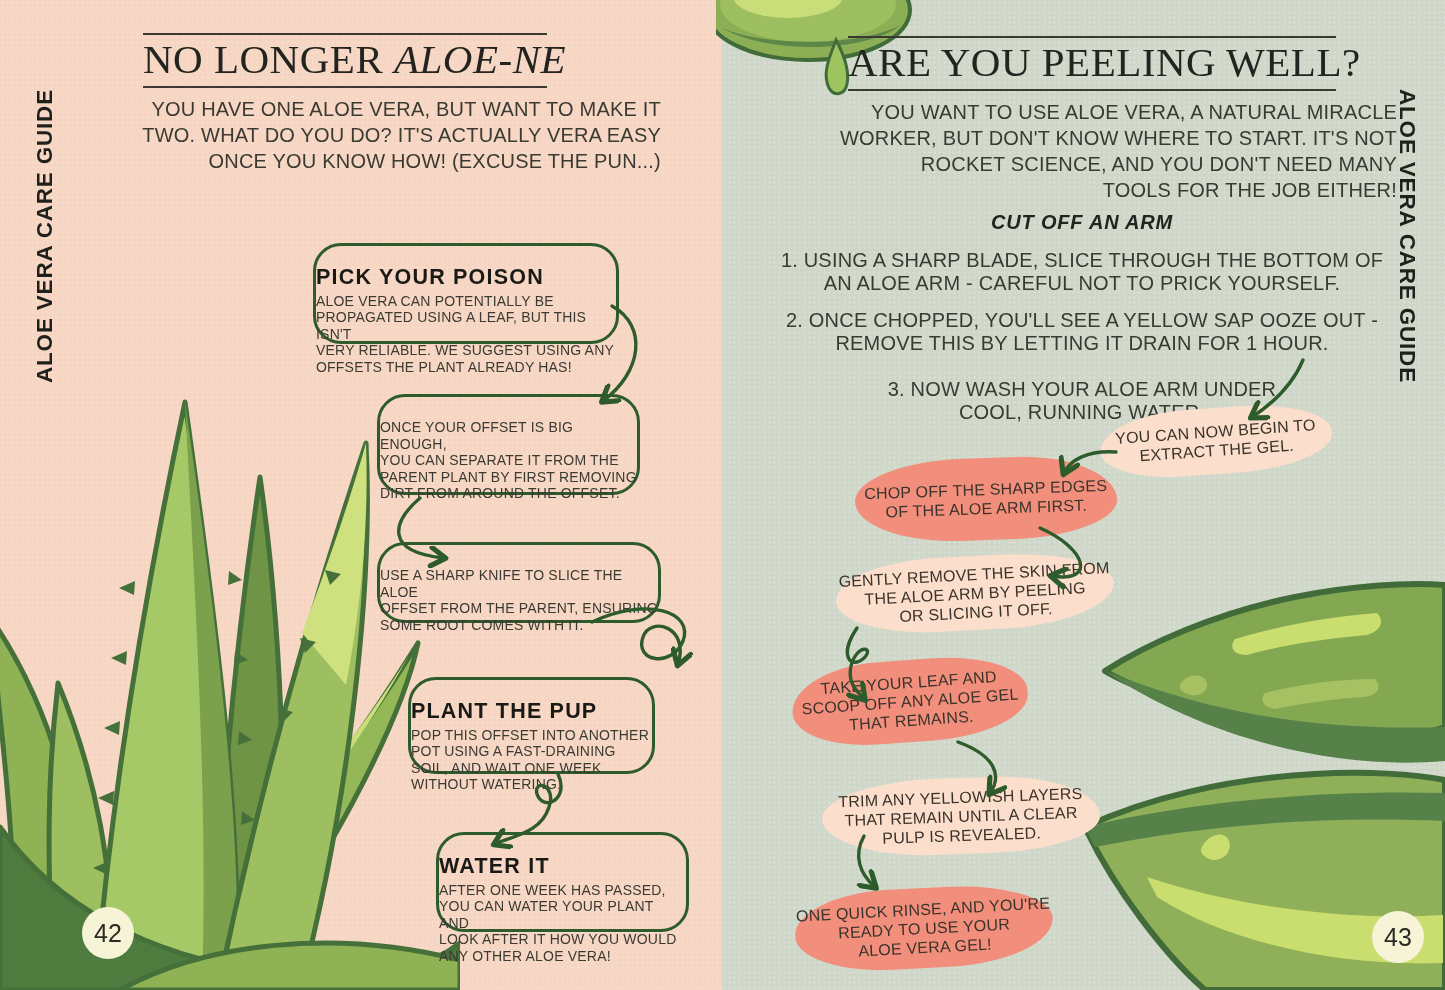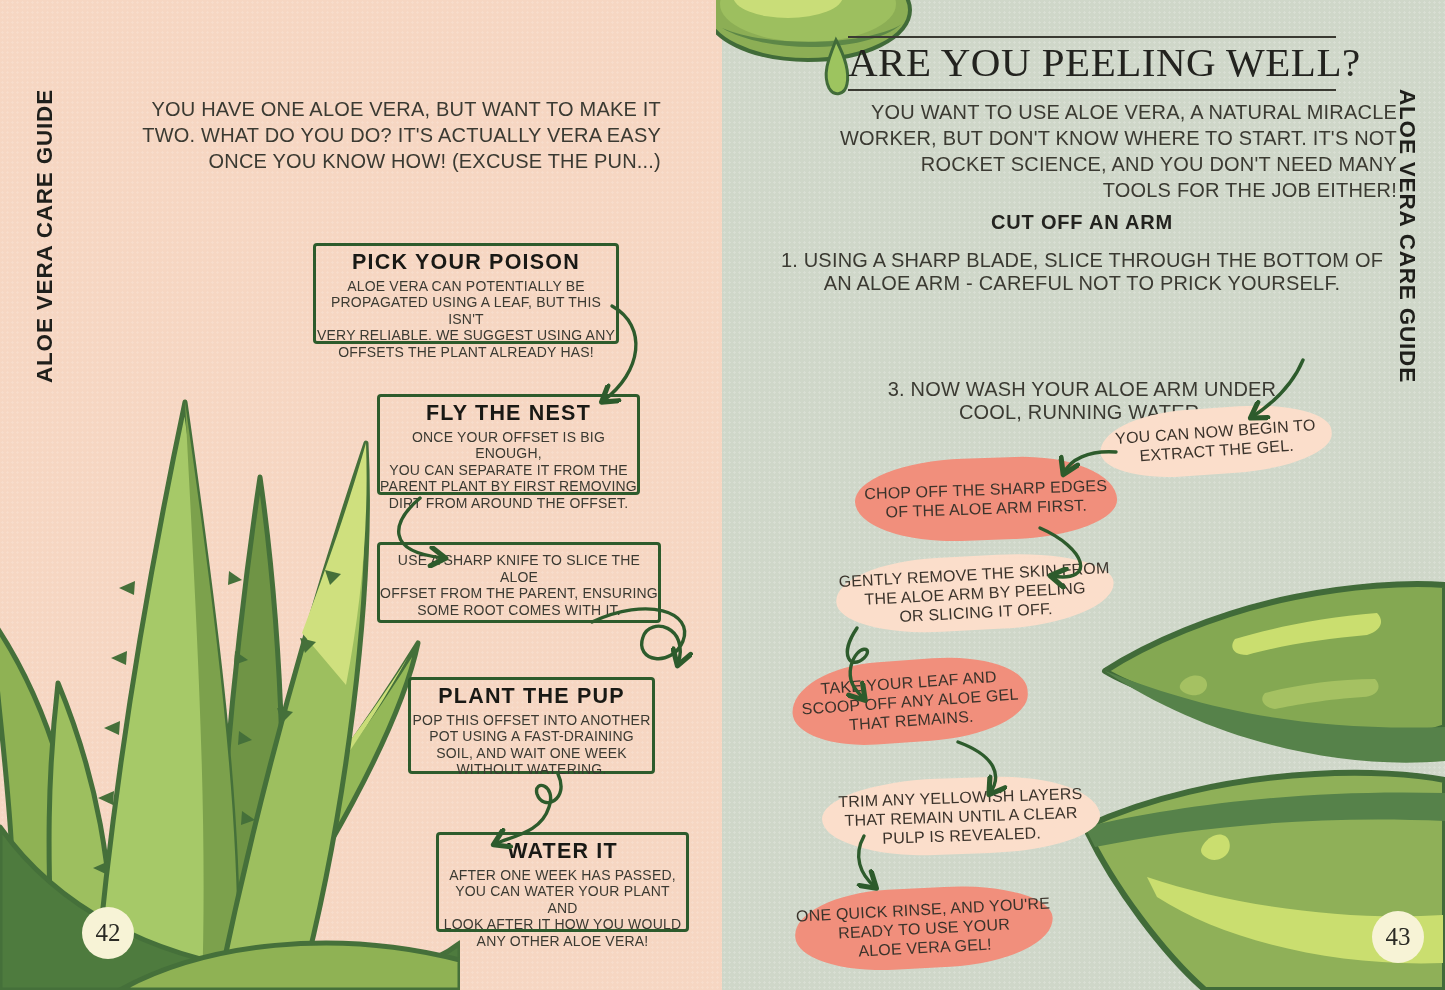--- a/index.html
+++ b/index.html
@@ -33,41 +33,41 @@
   }
   .title-block .t{font-size:41px;line-height:1.05;letter-spacing:.5px;white-space:nowrap;}
   .title-block em{font-style:italic;}
 
   .intro{position:absolute;text-align:right;color:#3b3a32;font-size:20px;line-height:26px;letter-spacing:.2px;}
   .subhead{position:absolute;text-align:center;color:#23231f;font-weight:800;font-size:20px;letter-spacing:.8px;}
   .numstep{position:absolute;text-align:center;color:#3b3a32;font-size:20px;line-height:23px;letter-spacing:.2px;width:640px;}
 
   
   .flow-box{
-    position:absolute;border:3px solid #2d5b2c;border-radius:4px;
-    text-align:center;box-sizing:border-box;padding-top:4px;
+    position:absolute;border:3px solid #2d5b2c;border-radius:28px;
+    box-sizing:border-box;padding-top:19px;
   }
   .flow-box .bx-title{font-weight:800;font-size:21.5px;letter-spacing:1.2px;color:#191915;line-height:1.15;}
   .flow-box .bx-body{font-size:14px;line-height:16.5px;color:#3b3a32;letter-spacing:.2px;margin-top:3px;}
 
   
   .blob{
     position:absolute;display:flex;align-items:center;justify-content:center;
     text-align:center;color:#3b332b;font-size:16px;line-height:19px;letter-spacing:.2px;
   }
   .blob.cream{background:#fbdecb;}
   .blob.salmon{background:#f18f7c;}
   .blob.r1{border-radius:49% 51% 55% 45% / 72% 60% 64% 58%;transform:rotate(-4deg);}
   .blob.r2{border-radius:52% 48% 50% 50% / 60% 70% 55% 65%;transform:rotate(-2deg);}
   .blob.r3{border-radius:47% 53% 52% 48% / 66% 58% 70% 60%;transform:rotate(-3deg);}
 
   .page-circle{
     position:absolute;width:52px;height:52px;border-radius:50%;background:#f7f3d6;
     display:flex;align-items:center;justify-content:center;
-    font-family:Liberation Serif, serif;font-size:25px;color:#2a2a24;
+    font-family:Liberation Sans, sans-serif;font-size:25px;color:#2a2a24;
   }
 
   .overlay{position:absolute;left:0;top:0;pointer-events:none;}
   .illus{position:absolute;}
 </style>
 </head>
 <body>
 
 <div class="spread">
 
@@ -100,29 +100,31 @@
         <path d="M330 200 l-5 -15 l16 4 z"></path>
           <path d="M305 268 l-5 -15 l16 4 z"></path>
         <path d="M282 338 l-5 -15 l16 4 z"></path>
       </g>
     </svg>
 
     <div class="v-label left" style="left:10px;top:86px;">
       <span>ALOE VERA CARE GUIDE</span>
     </div>
 
+    <div class="title-block" style="left:143px;top:33px;width:404px;">
+      <div class="t"><span>NO LONGER </span><em>ALOE-NE</em></div>
+    </div>
 
     <div class="intro" style="left:61px;top:96px;width:600px;">YOU HAVE ONE ALOE VERA, BUT WANT TO MAKE IT<br>TWO. WHAT DO YOU DO? IT'S ACTUALLY VERA EASY<br>ONCE YOU KNOW HOW! (EXCUSE THE PUN...)</div>
 
     <div class="flow-box" style="left:313px;top:243px;width:306px;height:101px;">
       <div class="bx-title">PICK YOUR POISON</div>
       <div class="bx-body">ALOE VERA CAN POTENTIALLY BE<br>PROPAGATED USING A LEAF, BUT THIS ISN'T<br>VERY RELIABLE. WE SUGGEST USING ANY<br>OFFSETS THE PLANT ALREADY HAS!</div>
     </div>
     <div class="flow-box" style="left:377px;top:394px;width:263px;height:101px;">
-      <div class="bx-title">FLY THE NEST</div>
       <div class="bx-body">ONCE YOUR OFFSET IS BIG ENOUGH,<br>YOU CAN SEPARATE IT FROM THE<br>PARENT PLANT BY FIRST REMOVING<br>DIRT FROM AROUND THE OFFSET.</div>
     </div>
     <div class="flow-box" style="left:377px;top:542px;width:284px;height:81px;">
       <div class="bx-body">USE A SHARP KNIFE TO SLICE THE ALOE<br>OFFSET FROM THE PARENT, ENSURING<br>SOME ROOT COMES WITH IT.</div>
     </div>
     <div class="flow-box" style="left:408px;top:677px;width:247px;height:97px;">
       <div class="bx-title">PLANT THE PUP</div>
       <div class="bx-body">POP THIS OFFSET INTO ANOTHER<br>POT USING A FAST-DRAINING<br>SOIL, AND WAIT ONE WEEK<br>WITHOUT WATERING.</div>
     </div>
     <div class="flow-box" style="left:436px;top:832px;width:253px;height:100px;">
@@ -162,23 +164,24 @@
     <div class="v-label right" style="left:650px;top:86px;">
       <span>ALOE VERA CARE GUIDE</span>
     </div>
 
     <div class="title-block" style="left:126px;top:36px;width:488px;">
       <div class="t">ARE YOU PEELING WELL?</div>
     </div>
 
     <div class="intro" style="left:35px;top:99px;width:640px;">YOU WANT TO USE ALOE VERA, A NATURAL MIRACLE<br>WORKER, BUT DON'T KNOW WHERE TO START. IT'S NOT<br>ROCKET SCIENCE, AND YOU DON'T NEED MANY<br>TOOLS FOR THE JOB EITHER!</div>
 
-    <div class="subhead" style="left:40px;top:211px;width:640px;">CUT OFF AN ARM</div>
+    <div class="subhead" style="left:40px;top:211px;width:640px;font-style:italic;">CUT OFF AN ARM</div>
 
     <div class="numstep" style="left:40px;top:249px;">1. USING A SHARP BLADE, SLICE THROUGH THE BOTTOM OF<br>AN ALOE ARM - CAREFUL NOT TO PRICK YOURSELF.</div>
+    <div class="numstep" style="left:40px;top:309px;">2. ONCE CHOPPED, YOU'LL SEE A YELLOW SAP OOZE OUT -<br>REMOVE THIS BY LETTING IT DRAIN FOR 1 HOUR.</div>
     <div class="numstep" style="left:40px;top:370px;margin-top:8px;">3. NOW WASH YOUR ALOE ARM UNDER<br>COOL, RUNNING WATER.</div>
 
     <div class="blob cream r1" style="left:378px;top:408px;width:232px;height:66px;">YOU CAN NOW BEGIN TO<br>EXTRACT THE GEL.</div>
     <div class="blob salmon r2" style="left:133px;top:458px;width:262px;height:82px;">CHOP OFF THE SHARP EDGES<br>OF THE ALOE ARM FIRST.</div>
     <div class="blob cream r3" style="left:114px;top:556px;width:278px;height:74px;">GENTLY REMOVE THE SKIN FROM<br>THE ALOE ARM BY PEELING<br>OR SLICING IT OFF.</div>
     <div class="blob salmon r1" style="left:70px;top:660px;width:236px;height:82px;">TAKE YOUR LEAF AND<br>SCOOP OFF ANY ALOE GEL<br>THAT REMAINS.</div>
     <div class="blob cream r2" style="left:100px;top:778px;width:278px;height:76px;">TRIM ANY YELLOWISH LAYERS<br>THAT REMAIN UNTIL A CLEAR<br>PULP IS REVEALED.</div>
     <div class="blob salmon r3" style="left:73px;top:888px;width:258px;height:80px;">ONE QUICK RINSE, AND YOU'RE<br>READY TO USE YOUR<br>ALOE VERA GEL!</div>
 
     <div class="page-circle" style="left:650px;top:911px;">

